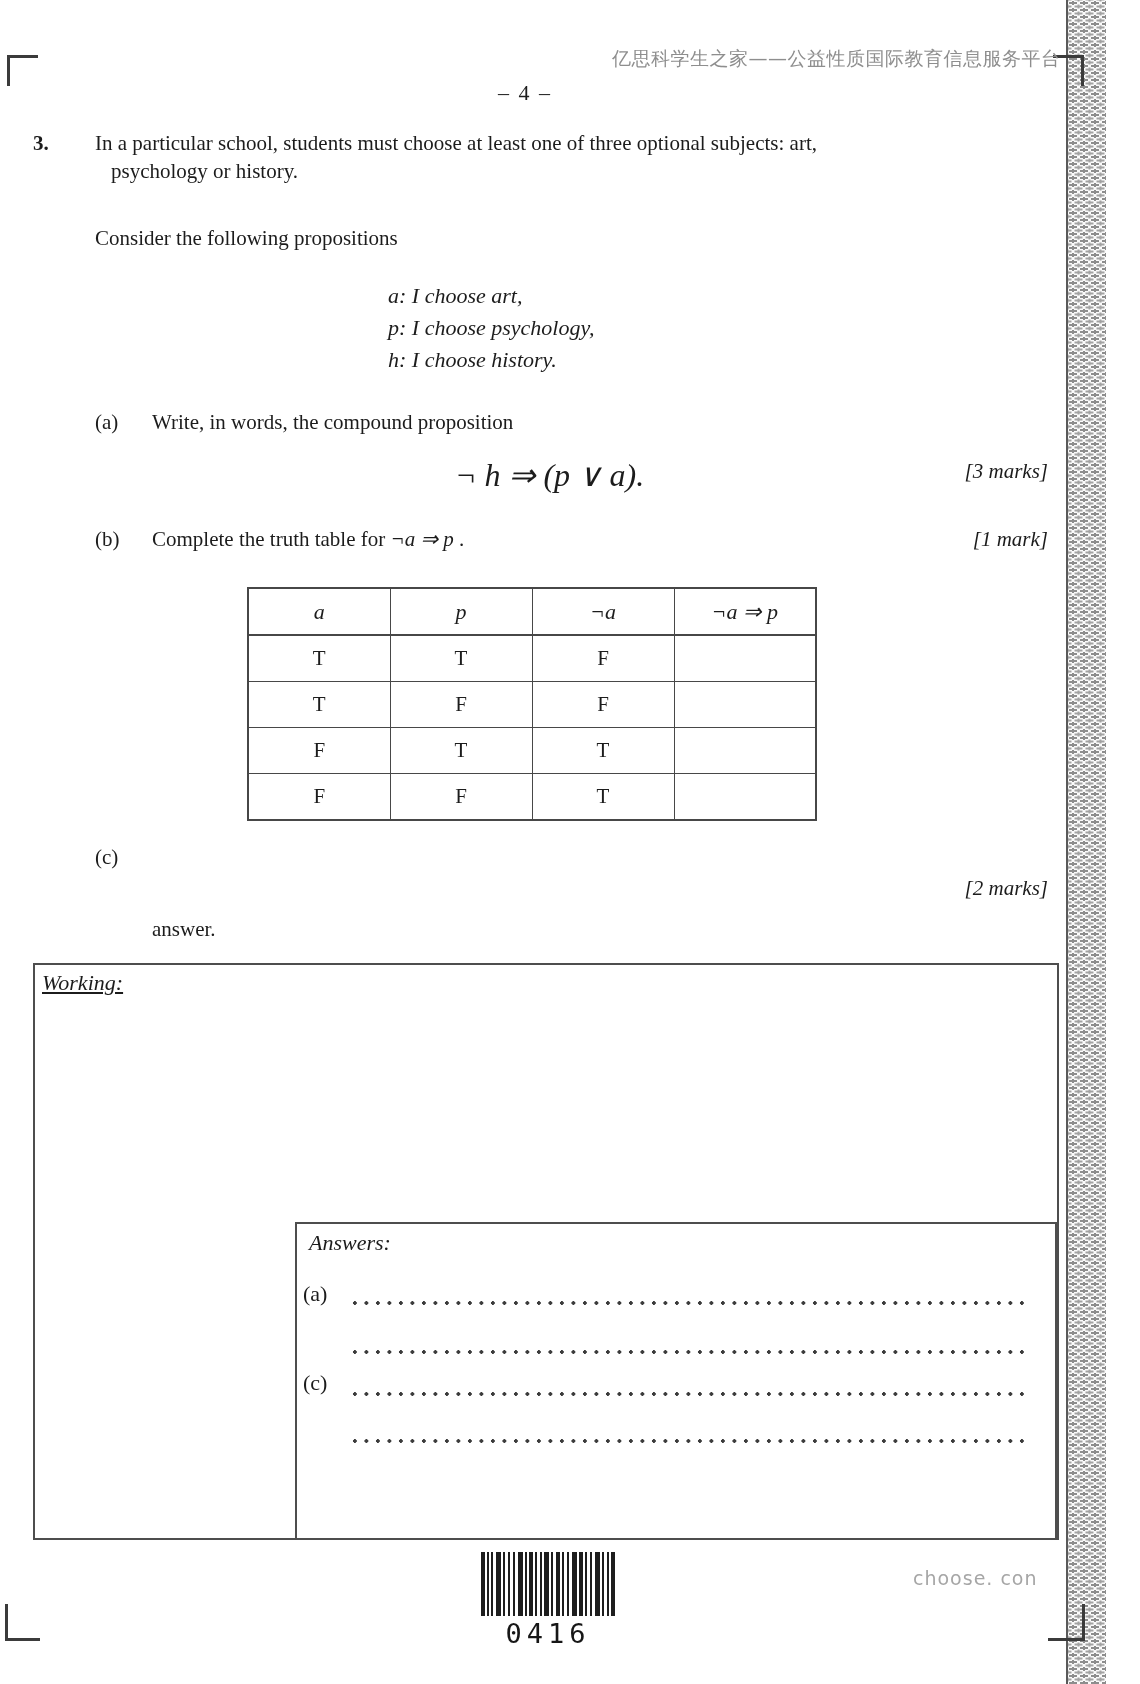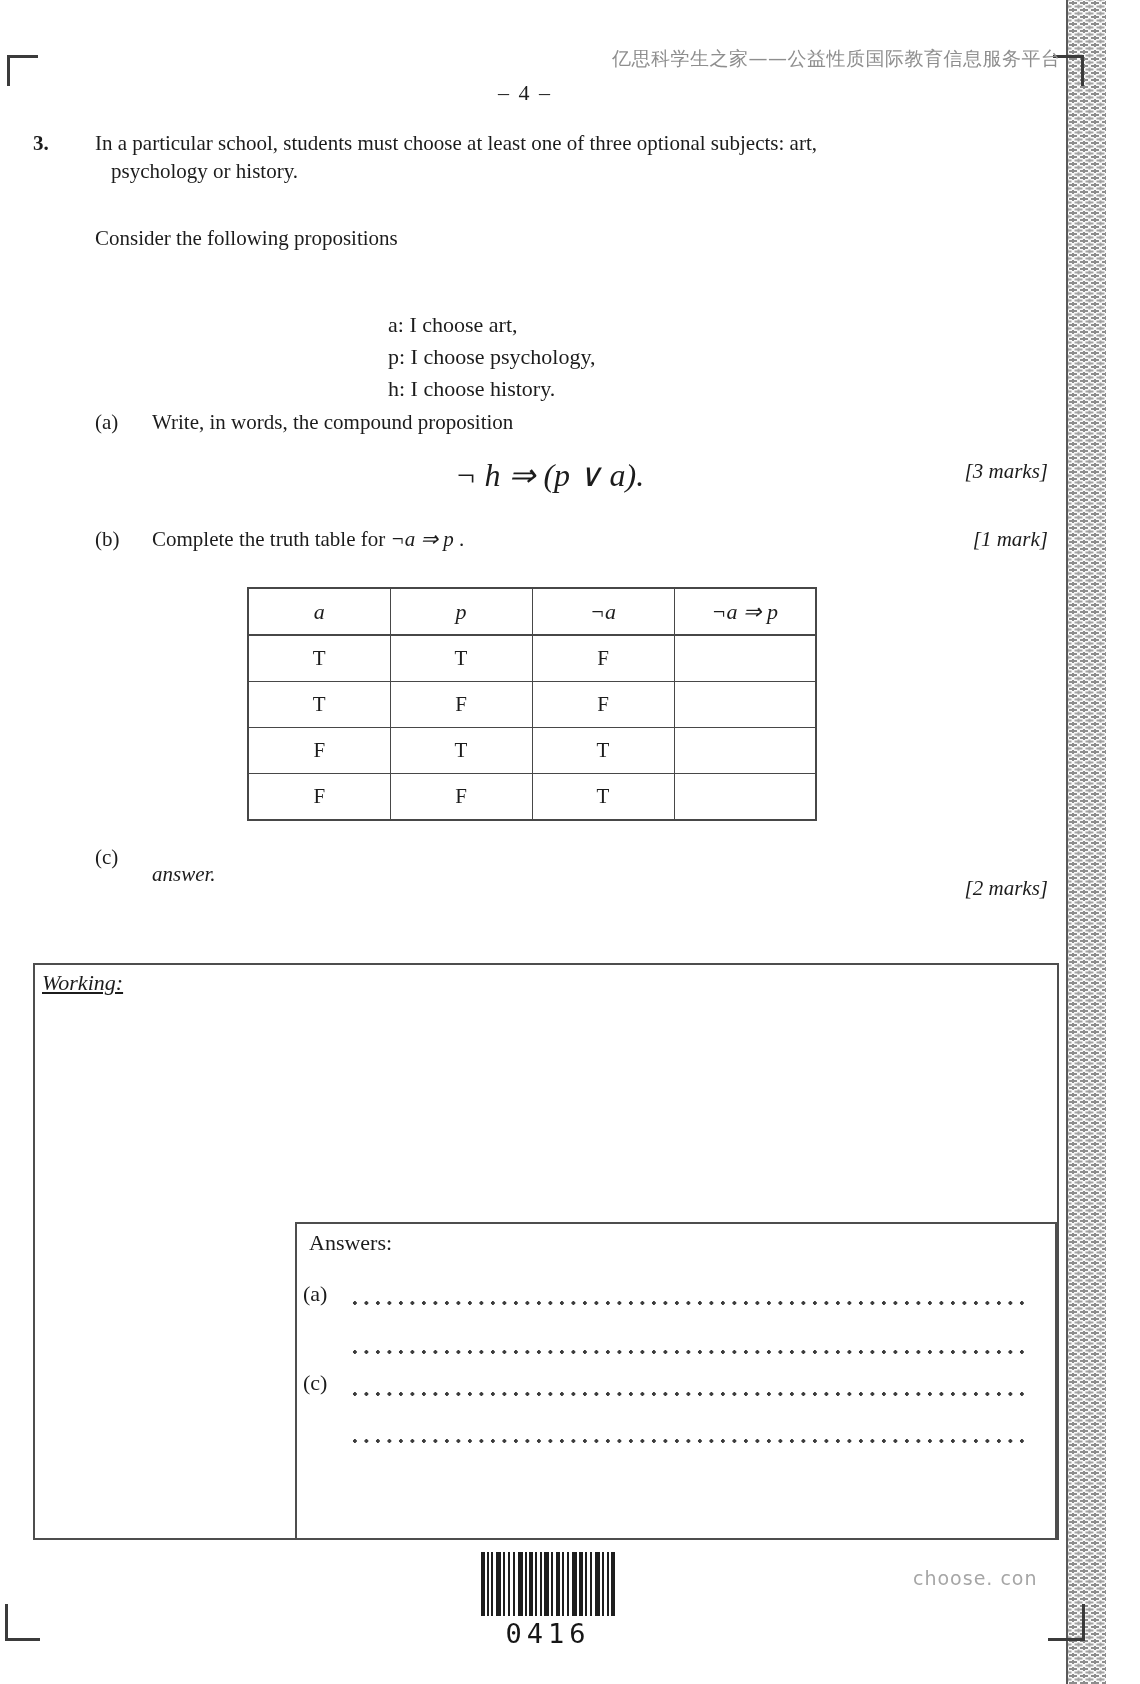--- a/index.html
+++ b/index.html
@@ -27,21 +27,21 @@
 
   .banner{left:612px;top:46px;font-family:"DejaVu Sans",sans-serif;font-size:19px;color:#8e8e8e;letter-spacing:.5px;}
   .pageno{left:498px;top:80px;font-size:22px;letter-spacing:2px;}
   .examcode{left:711px;top:77px;font-size:24px;}
 
   .qnum{left:33px;top:131px;font-size:21px;font-weight:bold;}
   .bodytext{font-size:21px;white-space:nowrap;}
   .q-line1{left:95px;top:131px;}
   .q-line2{left:95px;top:159px;margin-left:16px;}
   .consider{left:95px;top:226px;}
-  .props{left:388px;top:280px;font-size:22px;line-height:32px;margin-top:29px;}
+  .props{left:388px;top:280px;font-style:italic;font-size:22px;line-height:32px;}
   .part-label{font-size:21px;}
   .pa-label{left:95px;top:410px;}
   .pa-text{left:152px;top:410px;}
   .formula{font-style:italic;}
   .pa-formula{left:455px;top:456px;font-size:32px;}
   .marks{font-style:italic;font-size:21px;width:150px;text-align:right;}
   .pa-marks{left:898px;top:459px;}
   .pb-label{left:95px;top:527px;}
   .pb-text{left:152px;top:527px;}
   .pb-marks{left:898px;top:527px;}
@@ -52,28 +52,28 @@
   }
   table.truth td{
     border:1.6px solid #474747;text-align:center;vertical-align:middle;
     font-size:21px;padding:0;height:45px;
   }
   table.truth{border:2.5px solid #474747;}
   table.truth tr.head td{font-style:italic;font-size:22px;border-bottom:2.4px solid #474747;}
 
   .pc-label{left:95px;top:845px;}
   .pc-line1{left:152px;top:845px;}
-  .pc-line2{left:152px;top:862px;font-style:italic;}
+  .pc-line2{left:152px;top:917px;}
   .pc-marks{left:898px;top:876px;}
   .bold{font-weight:bold;}
 
   .working-box{left:33px;top:963px;width:1022px;height:573px;border:2px solid #4e4e4e;}
   .working-label{left:42px;top:970px;font-style:italic;font-size:22px;text-decoration:underline;}
   .answers-box{left:295px;top:1222px;width:758px;height:314px;border:2px solid #4e4e4e;background:#fff;}
-  .answers-label{left:309px;top:1230px;font-size:22px;}
+  .answers-label{left:309px;top:1230px;font-style:italic;font-size:22px;}
   .ans-row-label{font-size:22px;}
   .ans-a-label{left:303px;top:1281px;}
   .ans-c-label{left:303px;top:1370px;}
   .dotline{
     left:352px;width:678px;height:6px;
     background-image:radial-gradient(circle at 3px 3px,#3c3c3c 1.7px,transparent 2px);
     background-size:11.5px 6px;background-repeat:repeat-x;
   }
   .dl1{top:1300px;} .dl2{top:1349px;} .dl3{top:1391px;} .dl4{top:1438px;}
 

